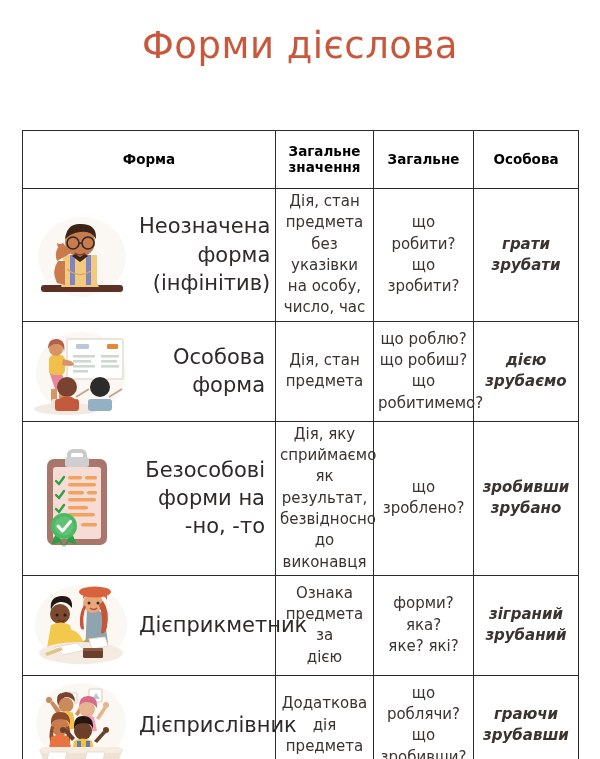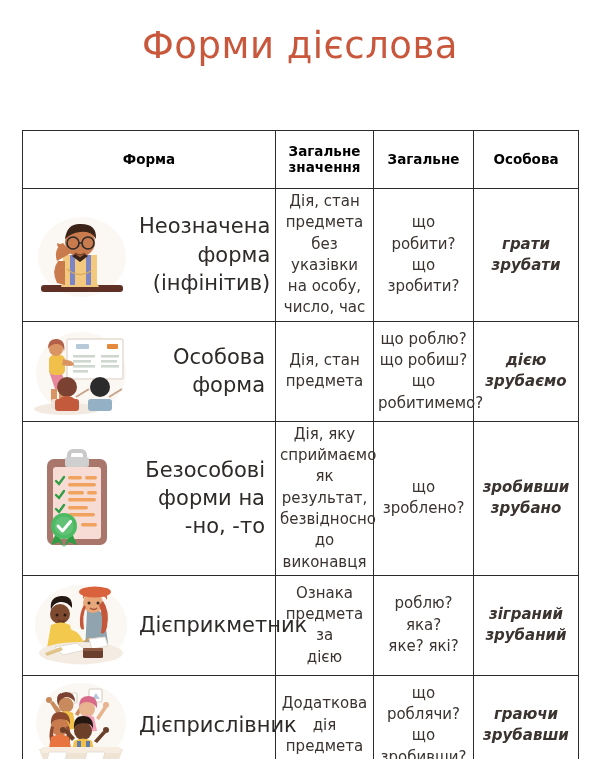--- a/index.html
+++ b/index.html
@@ -279,21 +279,21 @@
                 <rect x="56" y="70" width="20" height="9" rx="1.5" fill="#6b3f2e"></rect>
                 <rect x="56" y="69" width="20" height="3" rx="1" fill="#8c5840"></rect>
               </svg>
             </div>
             <div class="form-label">Дієприкметник</div>
           </div>
         </td>
         <td class="meaning-cell">Ознака
 предмета за
 дією</td>
-        <td class="quest-cell">роблю? яка?
+        <td class="quest-cell">форми? яка?
 яке? які?</td>
         <td class="examp-cell">зіграний
 зрубаний</td>
       </tr>
 
       <tr>
         <td class="form-cell">
           <div class="form-inner">
             <div class="illus">
               <svg width="108" height="92" viewBox="0 0 108 92">

